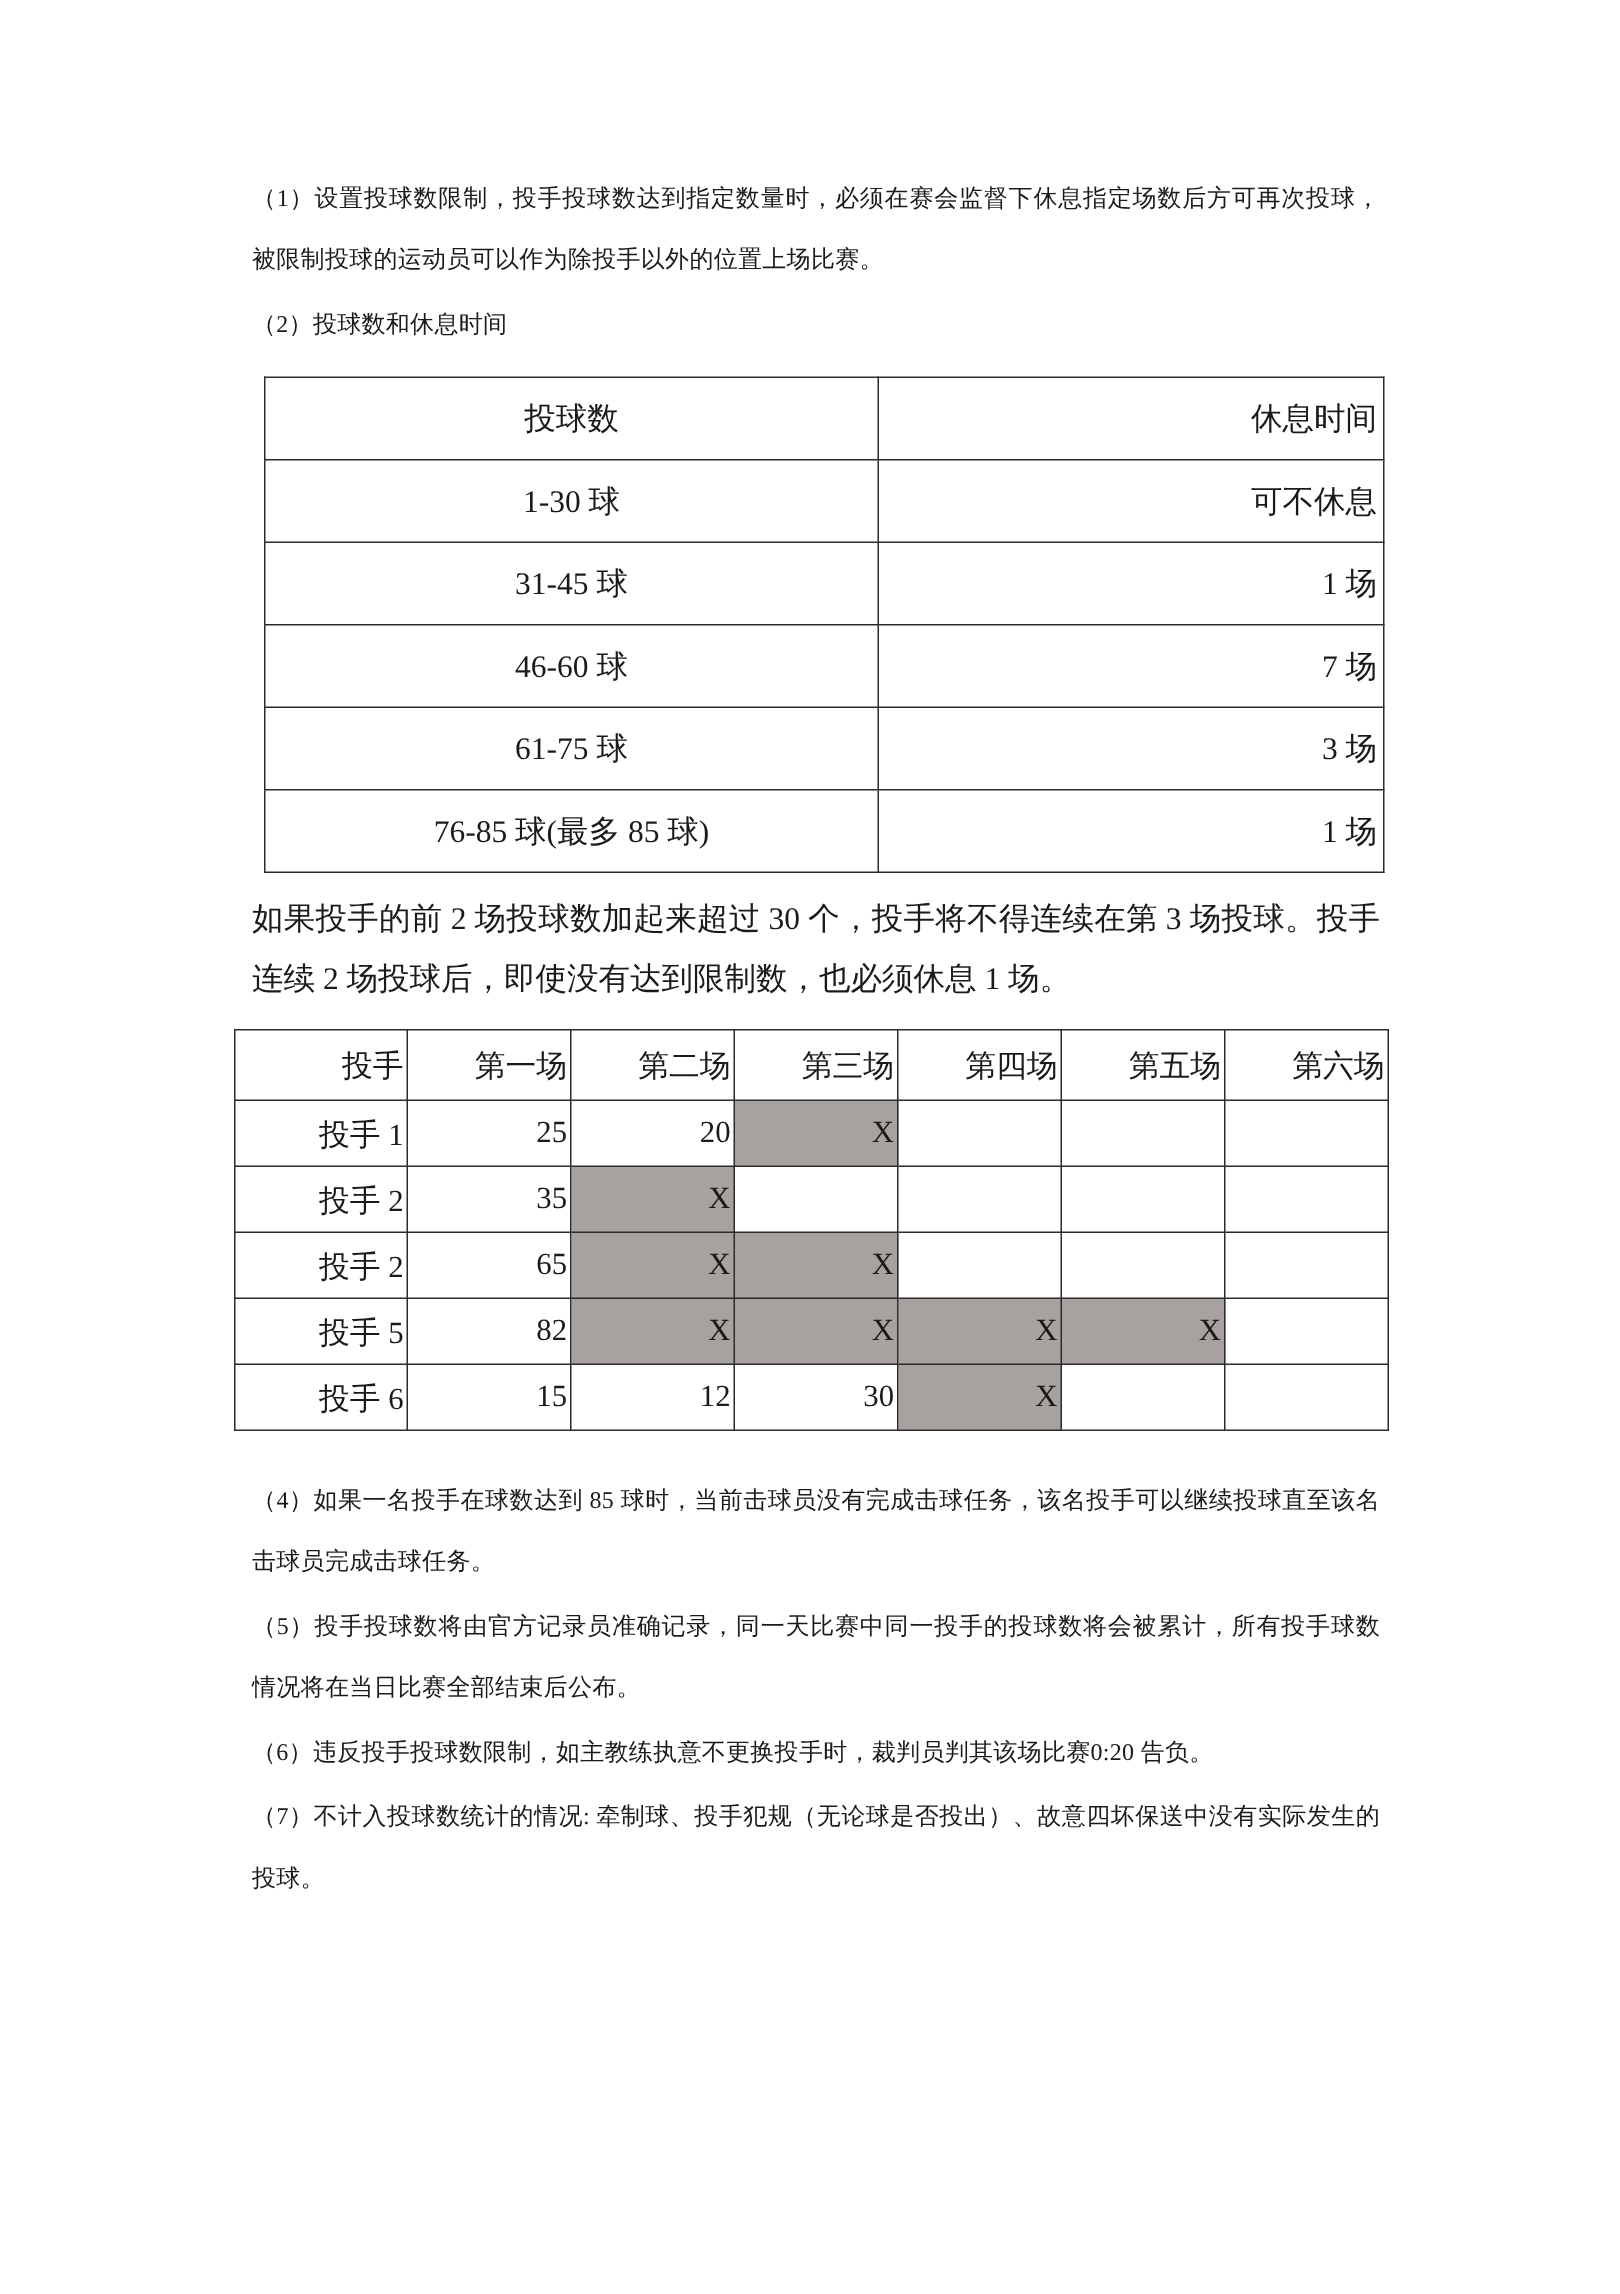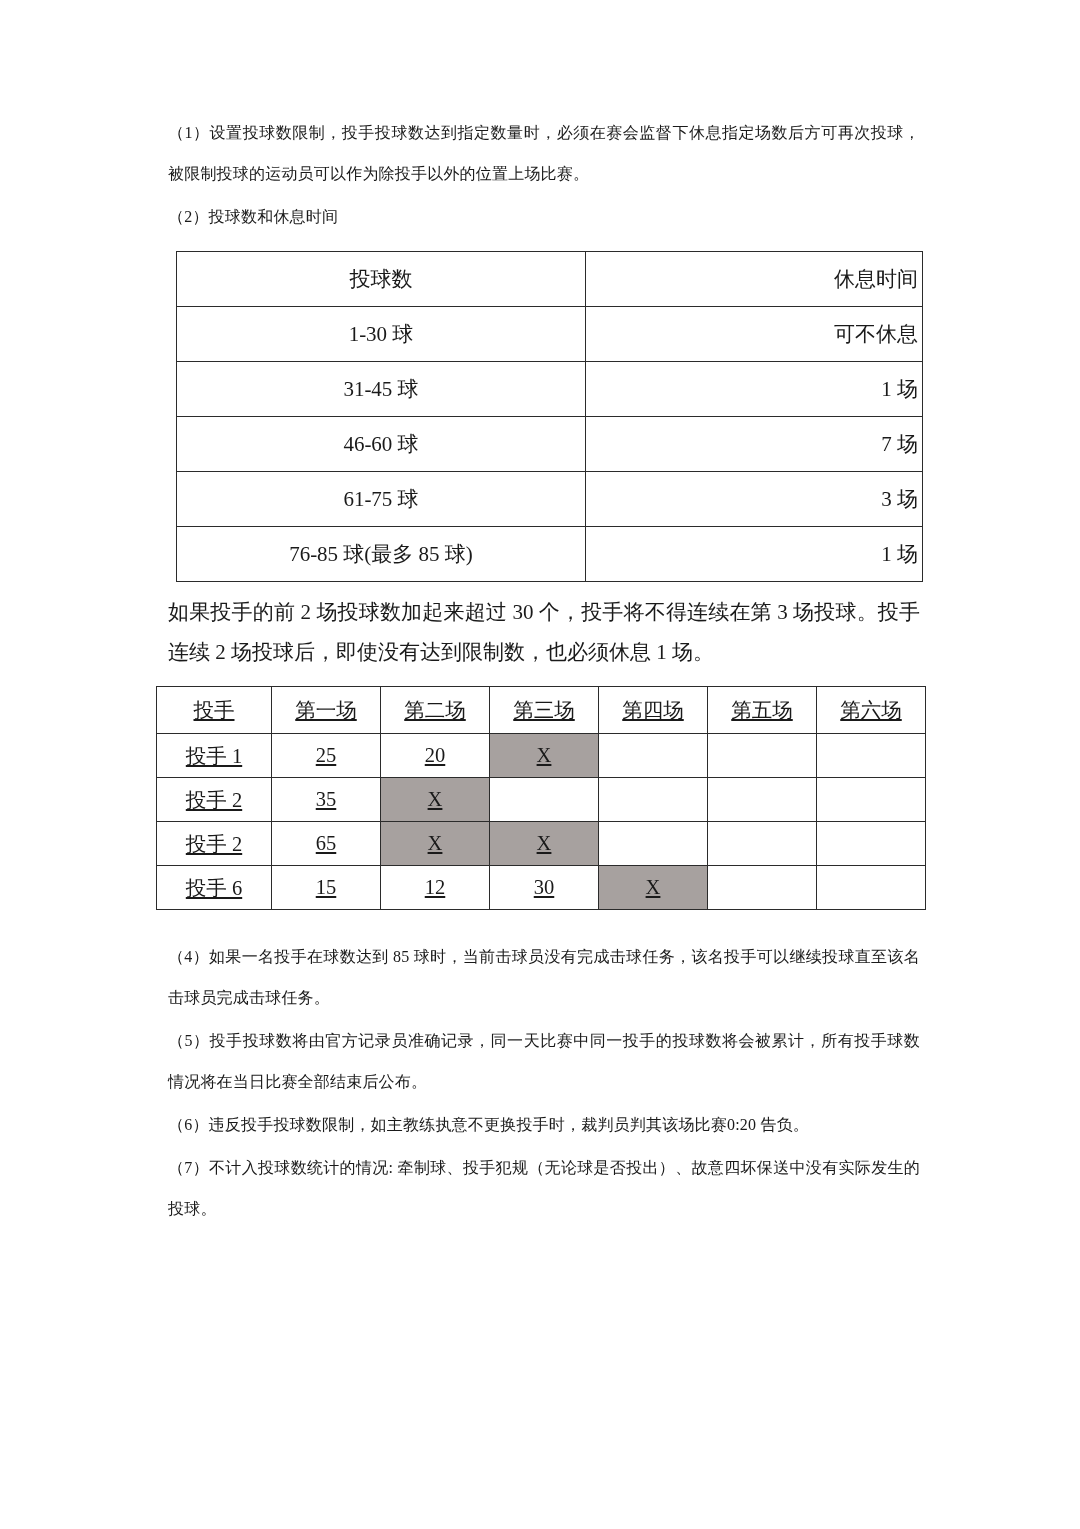--- a/index.html
+++ b/index.html
@@ -58,25 +58,24 @@
   
   table.t2 {
     border-collapse: collapse;
     width: 768px;
     margin: 12px 0 10px -12px;
     table-layout: fixed;
   }
   table.t2 td {
     border: 1.5px solid #2b2b2b;
     height: 43px;
-    text-align: center;
+    text-align: right;
     vertical-align: middle;
     font-size: 20.5px;
     padding: 0 2px;
-    text-decoration: underline;
   }
   table.t2 td.head { height: 46px; }
   table.t2 col.cname { width: 115px; }
   table.t2 col.cgame { width: 109px; }
   td.blocked {
     background: #a7a19f;
   }
   .tail-paras {
     margin-top: 26px;
   }
@@ -165,20 +164,29 @@
       <tr>
         <td>投手 2</td>
         <td>65</td>
         <td class="blocked">X</td>
         <td class="blocked">X</td>
         <td></td>
         <td></td>
         <td></td>
       </tr>
 
+      <tr>
+        <td>投手 5</td>
+        <td>82</td>
+        <td class="blocked">X</td>
+        <td class="blocked">X</td>
+        <td class="blocked">X</td>
+        <td class="blocked">X</td>
+        <td></td>
+      </tr>
 
       <tr>
         <td>投手 6</td>
         <td>15</td>
         <td>12</td>
         <td>30</td>
         <td class="blocked">X</td>
         <td></td>
         <td></td>
       </tr>

